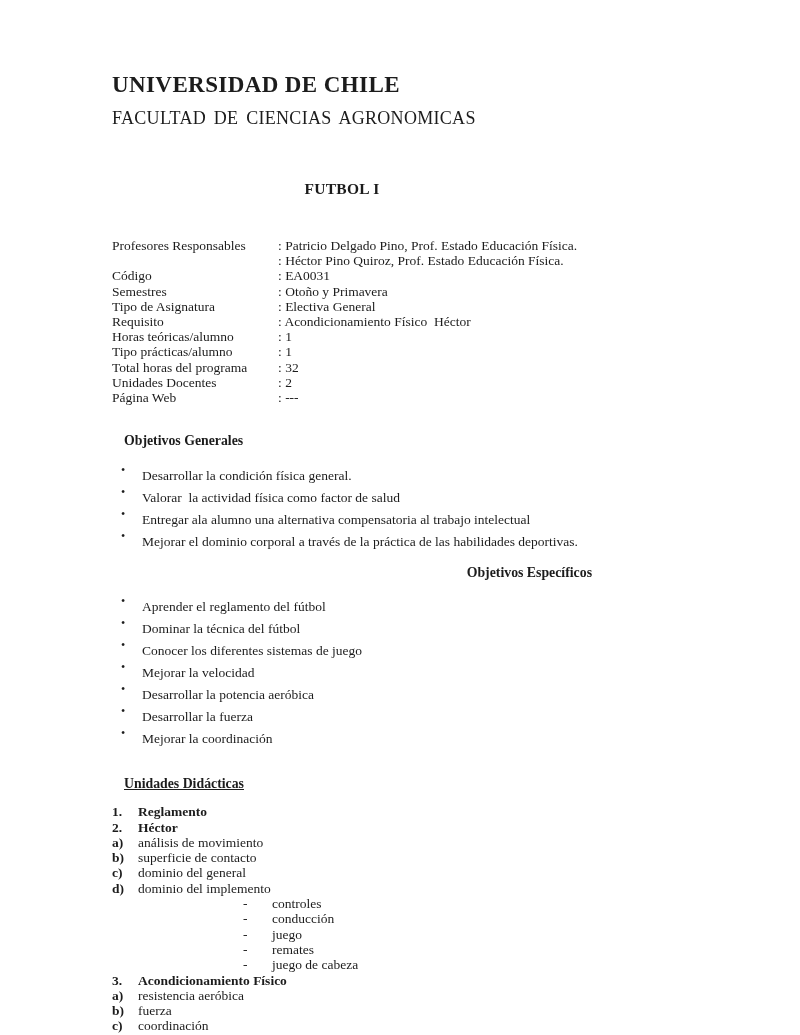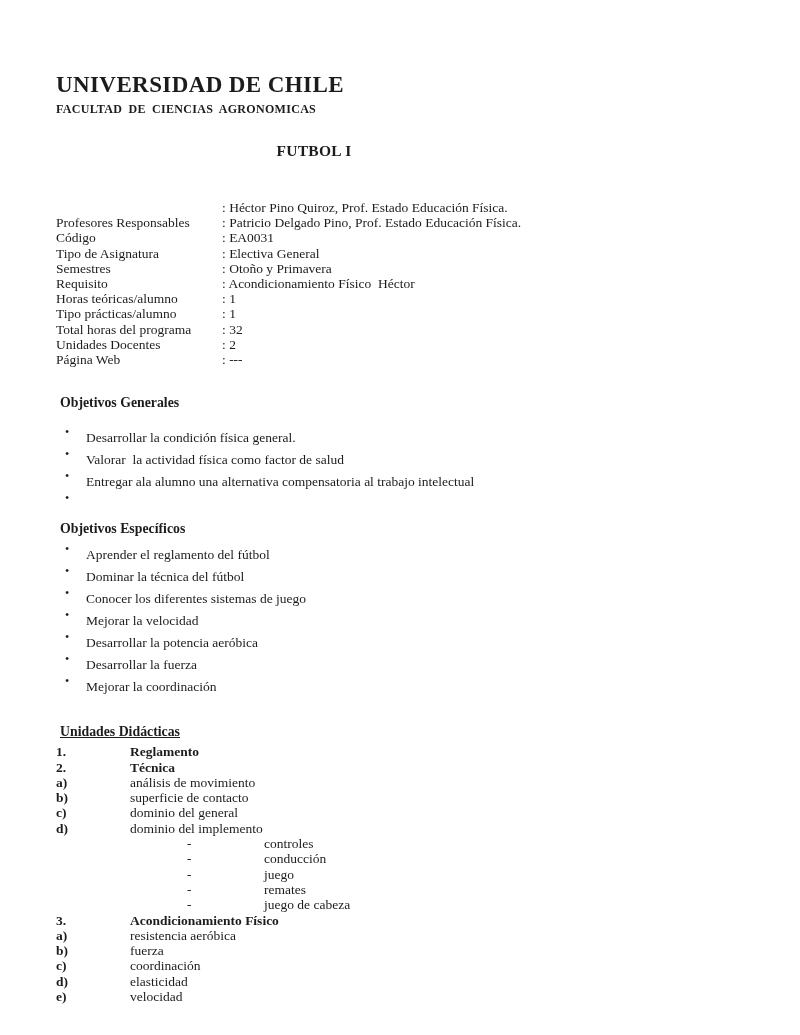--- a/index.html
+++ b/index.html
@@ -4,91 +4,91 @@
 <style>
   html,body { margin:0; padding:0; background:#ffffff; }
   .page {
     position:relative;
     width:664px; height:1035px;
     background:#ffffff;
     color:#1c1c1c;
     font-family:"Liberation Serif","DejaVu Serif",serif;
     font-size:13.5px;
     box-sizing:border-box;
-    padding:72px 60px 0 56px;
+    padding:72px 60px 0 112px;
     overflow:hidden;
   }
   .university {
     margin:0; font-size:23px; font-weight:bold;
     letter-spacing:0.4px; line-height:26px;
   }
   .faculty {
-    margin:3px 0 0 0; font-size:12px; font-weight:bold;
+    margin:12px 0 0 0; font-size:18px; font-weight:normal;
     letter-spacing:0.3px; word-spacing:3px; line-height:17px;
   }
   .course-title {
-    margin:24px -60px 0 -92px;
+    margin:53px -60px 0 -92px;
     text-align:center;
     font-weight:bold; font-size:15.5px; line-height:18px;
     letter-spacing:0.3px;
   }
   .info { margin-top:40px; }
   .info-row { display:flex; line-height:15.2px; }
   .info-label { width:166px; flex:none; }
   .info-value { white-space:pre-wrap; }
   .section-heading {
-    font-weight:bold; font-size:13.8px; line-height:16px; margin:4px;
+    font-weight:bold; font-size:13.8px; line-height:16px; margin:12px;
   }
   .og-heading { margin-top:28px; margin-bottom:13px; }
-  .oe-heading { margin-top:15px; }
+  .oe-heading { margin-top:15px;text-align:right; }
   .ud-heading { margin-top:29px;text-decoration:underline; }
   .bullet-row { display:flex; line-height:16px; }
   .bullet-marker { width:21px; padding-left:9px; flex:none; font-size:12px; }
   .bullet-text { white-space:pre-wrap;margin-top:6px; }
   .u-row { display:flex; line-height:15.3px; }
   .u-m { width:26px; flex:none; font-weight:bold; }
   .u-row.bold { font-weight:bold; }
   .u-row.dash { padding-left:131px; }
   .u-row.dash .u-m { width:29px; font-weight:normal; }
-  .u-text { white-space:pre-wrap;margin-left:48px; }
+  .u-text { white-space:pre-wrap; }
 </style>
 </head>
 <body>
 
 <div class="page">
 
   <header>
     <h1 class="university">UNIVERSIDAD DE CHILE</h1>
     <h2 class="faculty">FACULTAD DE CIENCIAS AGRONOMICAS</h2>
   </header>
 
   <div class="course-title">FUTBOL I</div>
 
   <section class="info">
     <div class="info-row">
+      <span class="info-label">Profesores Responsables</span>
+      <span class="info-value">: Patricio Delgado Pino, Prof. Estado Educación Física.</span>
+    </div>
+    <div class="info-row">
       <span class="info-label"></span>
       <span class="info-value">: Héctor Pino Quiroz, Prof. Estado Educación Física.</span>
     </div>
     <div class="info-row">
-      <span class="info-label">Profesores Responsables</span>
-      <span class="info-value">: Patricio Delgado Pino, Prof. Estado Educación Física.</span>
-    </div>
-    <div class="info-row">
       <span class="info-label">Código</span>
       <span class="info-value">: EA0031</span>
     </div>
     <div class="info-row">
+      <span class="info-label">Semestres</span>
+      <span class="info-value">: Otoño y Primavera</span>
+    </div>
+    <div class="info-row">
       <span class="info-label">Tipo de Asignatura</span>
       <span class="info-value">: Electiva General</span>
     </div>
     <div class="info-row">
-      <span class="info-label">Semestres</span>
-      <span class="info-value">: Otoño y Primavera</span>
-    </div>
-    <div class="info-row">
       <span class="info-label">Requisito</span>
       <span class="info-value">: Acondicionamiento Físico  Héctor</span>
     </div>
     <div class="info-row">
       <span class="info-label">Horas teóricas/alumno</span>
       <span class="info-value">: 1</span>
     </div>
     <div class="info-row">
       <span class="info-label">Tipo prácticas/alumno</span>
       <span class="info-value">: 1</span>
@@ -116,20 +116,21 @@
     <div class="bullet-row">
       <span class="bullet-marker">•</span>
       <span class="bullet-text">Valorar  la actividad física como factor de salud</span>
     </div>
     <div class="bullet-row">
       <span class="bullet-marker">•</span>
       <span class="bullet-text">Entregar ala alumno una alternativa compensatoria al trabajo intelectual</span>
     </div>
     <div class="bullet-row">
       <span class="bullet-marker">•</span>
+      <span class="bullet-text">Mejorar el dominio corporal a través de la práctica de las habilidades deportivas.</span>
     </div>
   </section>
 
   <section>
     <h3 class="section-heading oe-heading">Objetivos Específicos</h3>
     <div class="bullet-row">
       <span class="bullet-marker">•</span>
       <span class="bullet-text">Aprender el reglamento del fútbol</span>
     </div>
     <div class="bullet-row">
@@ -160,21 +161,21 @@
 
   <section>
     <h3 class="section-heading ud-heading">Unidades Didácticas</h3>
 
     <div class="u-row bold">
       <span class="u-m">1.</span>
       <span class="u-text">Reglamento</span>
     </div>
     <div class="u-row bold">
       <span class="u-m">2.</span>
-      <span class="u-text">Técnica</span>
+      <span class="u-text">Héctor</span>
     </div>
     <div class="u-row">
       <span class="u-m">a)</span>
       <span class="u-text">análisis de movimiento</span>
     </div>
     <div class="u-row">
       <span class="u-m">b)</span>
       <span class="u-text">superficie de contacto</span>
     </div>
     <div class="u-row">

